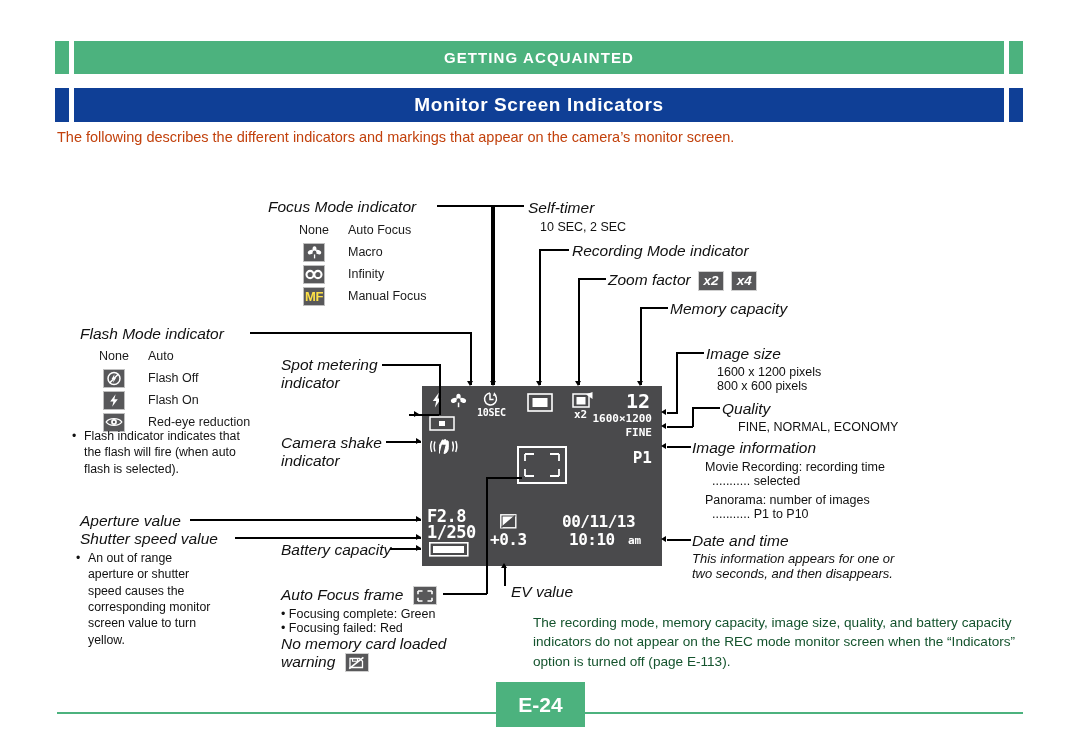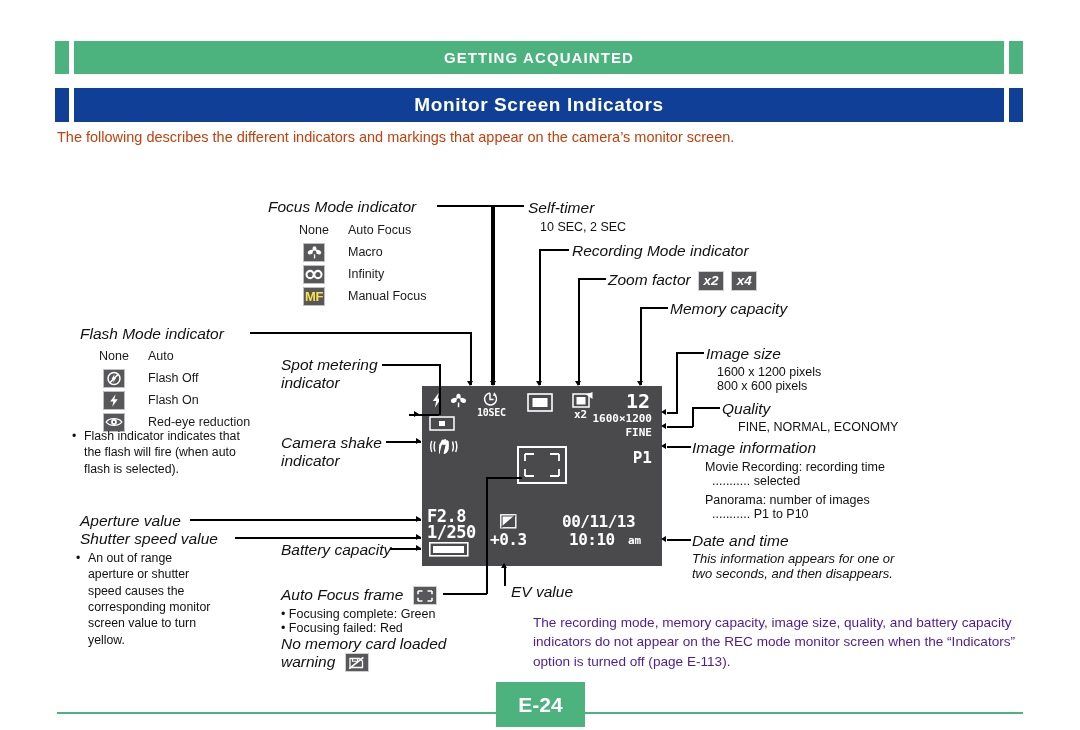--- a/index.html
+++ b/index.html
@@ -39,21 +39,21 @@
   
   #rec-mode-heading{
     position:absolute;left:57px;top:170px;
     font-size:25px;font-weight:bold;color:#0f3f96;
   }
 
   
   .tb{position:absolute;}
   .callout{font-style:italic;font-size:15.5px;color:#111;white-space:nowrap;line-height:1.18;}
   .sub{font-size:12.5px;color:#111;line-height:1.3;white-space:nowrap;}
-  .sub-wrap{font-size:12.5px;color:#4c1d95;line-height:1.34;}
+  .sub-wrap{font-size:12.5px;color:#14532d;line-height:1.34;}
   .note{font-size:12.3px;color:#111;line-height:1.33;}
 
   
   .legend{position:absolute;}
   .legend-row{display:flex;align-items:center;height:22px;}
   .legend-key{width:52px;display:flex;align-items:center;justify-content:center;font-size:12.5px;}
   .legend-val{font-size:12.5px;padding-left:8px;white-space:nowrap;}
 
   
   .chip{

